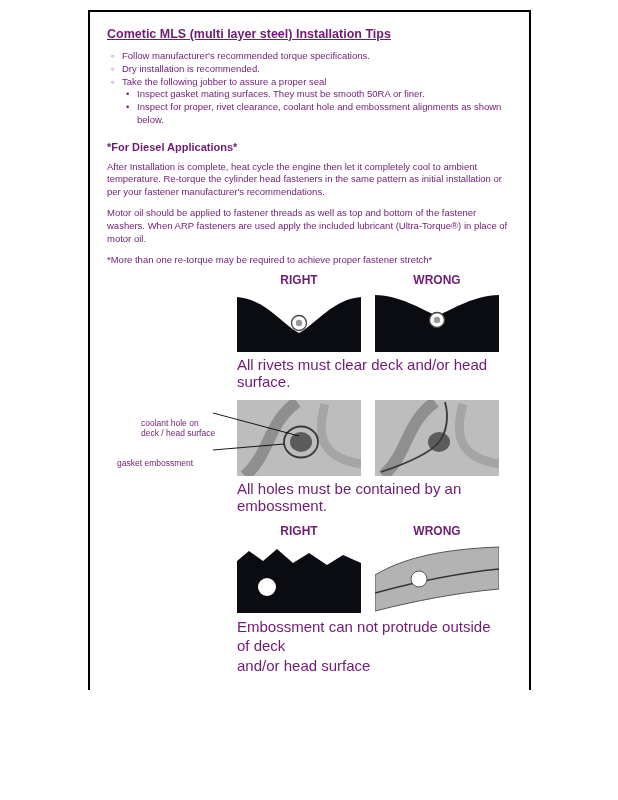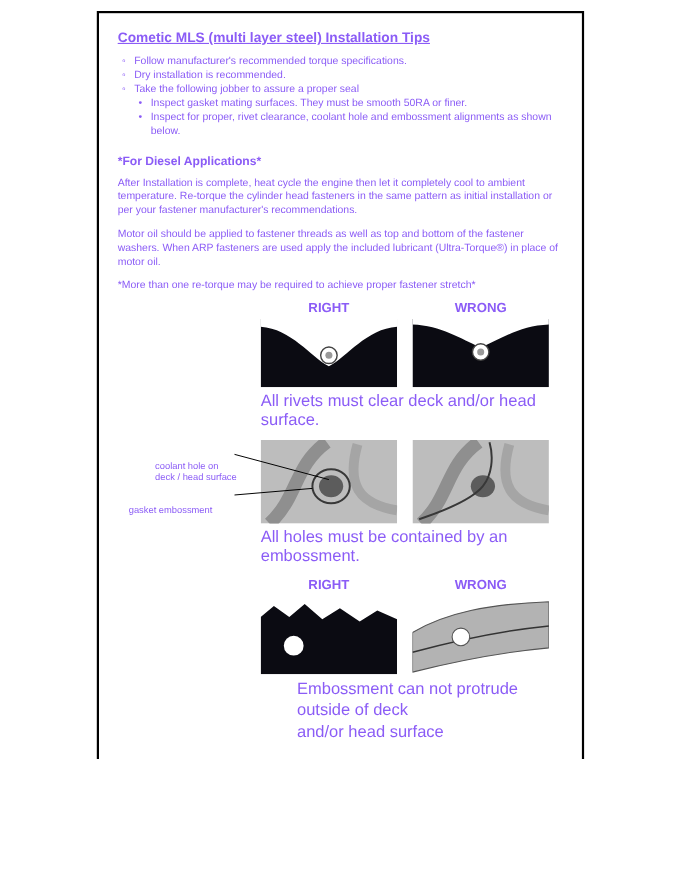--- a/index.html
+++ b/index.html
@@ -1,19 +1,19 @@
 <!DOCTYPE html>
 <html><head>
 <meta charset="utf-8">
 <style>
   * { margin:0; padding:0; box-sizing:border-box; }
   html,body { background:#ffffff; }
   .page {
     width:618px; height:690px; position:relative; background:#ffffff;
-    font-family:"Liberation Sans", sans-serif; color:#8b5cf6; overflow:hidden;
+    font-family:"Liberation Sans", sans-serif; color:#701a75; overflow:hidden;
   }
   .frame {
     position:absolute; left:88px; top:10px; width:443px; height:779px;
     border:2px solid #000; padding:13px 18px 0 17px;
   }
   .title {
     font-size:12.5px; font-weight:bold; text-decoration:underline;
     margin:2px 0 9px 0;
   }
   .tips { list-style:none; margin:0 0 0 4px; }
@@ -24,21 +24,21 @@
   .diesel-heading { font-size:11px; font-weight:bold; margin:14px 0 8px 0; }
   .body-para { font-size:9.5px; line-height:1.32; width:404px; margin-bottom:9px; }
   .note { margin-top:1px; margin-bottom:4px; }
   .diagrams { position:relative; margin-left:130px; width:262px; margin-top:6px; }
   .col-headers { display:flex; gap:14px; margin-bottom:3px; }
   .col-headers span { flex:0 0 124px; text-align:center; font-size:12px;font-weight:bold; }
   .col-headers.second { margin-top:9px; }
   .img-row { display:flex; gap:14px; position:relative; }
   svg.diag { display:block; }
   .caption { font-size:15px; margin:4px 0 10px 0; }
-  .caption.pre { white-space:pre-line; line-height:1.3;margin-left:33px; }
+  .caption.pre { white-space:pre-line; line-height:1.3; }
   .callout { position:absolute; font-size:8.5px; line-height:1.25; white-space:pre-line;margin-top:16px; }
   .callout-coolant { left:-96px; top:2px; width:84px; }
   .callout-emboss { left:-120px; top:42px; width:100px; }
   .pointers { position:absolute; left:-24px; top:0; pointer-events:none; }
   .warranty { margin-top:20px; width:406px; }
   .warranty h3 { font-size:6.6px; font-weight:bold; margin-bottom:3px; }
   .warranty p { font-size:6.4px; line-height:1.26; margin-bottom:5px; }
   .footer { position:absolute; bottom:16px; left:286px; font-size:11.5px; letter-spacing:0.3px; }
 </style>
 </head>

